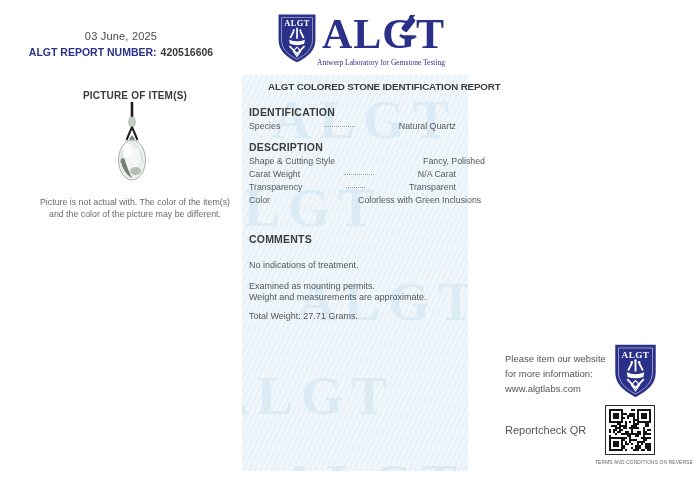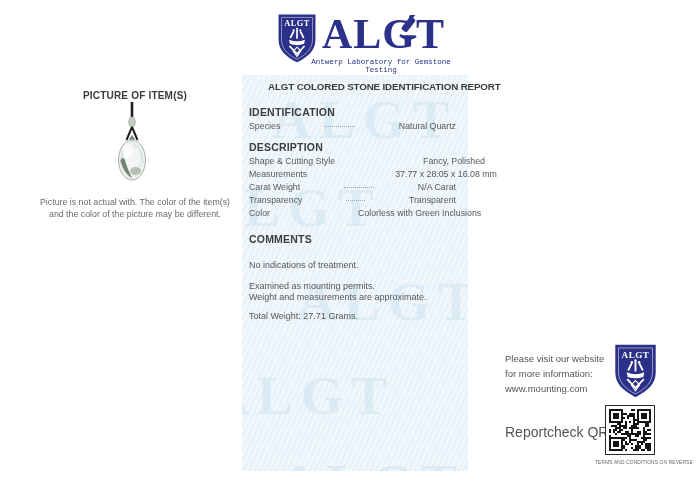--- a/index.html
+++ b/index.html
@@ -11,21 +11,21 @@
   .report-line{margin-top:4px;font-size:10.5px;font-weight:bold;white-space:nowrap;}
   .report-label{color:#2b3188;}
   .report-num{color:#3a3a3a;margin-left:4px;}
   
   .shield{position:absolute;}
   #logo-shield{left:276px;top:12px;width:42px;height:52px;}
   .logotype{position:absolute;left:322px;top:8px;font-family:"Liberation Serif",serif;
             font-weight:bold;font-size:42px;line-height:52px;color:#2b3188;letter-spacing:1px;}
   .scope{position:absolute;left:397px;top:15px;width:22px;height:28px;}
   .tagline{position:absolute;left:296px;top:58px;width:170px;text-align:center;
-           font-family:Liberation Mono, monospace;font-size:7.5px;color:#2b3188;}
+           font-family:Liberation Serif, serif;font-size:7.5px;color:#2b3188;}
   
   .pic-heading{position:absolute;left:40px;top:90px;width:190px;text-align:center;
                font-size:10px;font-weight:bold;color:#3a3a3a;letter-spacing:.2px;}
   #pendant{position:absolute;left:108px;top:101px;width:48px;height:84px;}
   .disclaimer{position:absolute;left:25px;top:196px;width:220px;text-align:center;
               font-size:8.8px;line-height:12px;color:#6a6a6a;}
   
   .strip{position:absolute;left:242px;top:75px;width:226px;height:396px;background:#edf5fa;}
   .strip-texture{position:absolute;inset:0;overflow:hidden;
       background:repeating-linear-gradient(115deg,rgba(255,255,255,.35) 0 2px,rgba(183,212,230,.08) 2px 5px);}
@@ -40,31 +40,37 @@
   #h-comm{top:158px;}
   #ident-rows{position:absolute;top:46px;left:7px;right:12px;}
   #desc-rows{position:absolute;top:81px;left:7px;right:12px;}
   .spec-row{display:flex;align-items:baseline;height:13px;font-size:8.8px;color:#57585a;white-space:nowrap;gap:40px;}
   .spec-row .dots{flex:1;border-bottom:1px dotted #93a5b1;margin:0 4px;transform:translateY(-2px);}
   .c-line{position:absolute;left:7px;right:10px;font-size:9px;color:#55565a;}
   #c0{top:185px;} #c1{top:206px;} #c2{top:217px;} #c3{top:236px;}
   
   .website{position:absolute;left:505px;top:351px;font-size:9.5px;line-height:15px;color:#555;}
   #footer-shield{left:612px;top:342px;width:47px;height:57px;}
-  .reportcheck{position:absolute;left:505px;top:424px;font-size:14px;color:#555;}
+  .reportcheck{position:absolute;left:505px;top:424px;font-size:11px;color:#555;}
   .qr-box{position:absolute;left:605px;top:405px;width:50px;height:50px;box-sizing:border-box;
           border:1.5px solid #2a2a2a;background:#fff;padding:2.5px;}
   .terms{position:absolute;left:563px;top:458px;width:160px;text-align:center;
          font-size:8px;color:#666;transform:scale(.6);letter-spacing:.3px;white-space:nowrap;}
 </style>
 </head>
 <body>
 
 <div class="page">
 
+  <div class="hdr-left">
+    <div class="date">03 June, 2025</div>
+    <div class="report-line">
+      <span class="report-label">ALGT REPORT NUMBER:</span><span class="report-num">420516606</span>
+    </div>
+  </div>
 
   <svg id="logo-shield" class="shield" viewBox="0 0 50 62">
     <path d="M25 60 C11 53 3 45 3 33 L3 3 L47 3 L47 33 C47 45 39 53 25 60 Z" fill="#2b3188"></path>
     <path d="M25 56.5 C13.5 50.5 6.5 43.5 6.5 32.5 L6.5 6.5 L43.5 6.5 L43.5 32.5 C43.5 43.5 36.5 50.5 25 56.5 Z" fill="none" stroke="#ffffff" stroke-width="0.7" opacity=".8"></path>
     <text x="25" y="17" text-anchor="middle" font-family="Liberation Serif, serif" font-weight="bold" font-size="10" letter-spacing="0.5" fill="#ffffff">ALGT</text>
     <path d="M17 31 L21 23 M25 32 L25 21 M33 31 L29 23" stroke="#ffffff" stroke-width="2" fill="none"></path>
     <circle cx="21" cy="22" r="1.3" fill="#fff"></circle>
       <circle cx="25" cy="20" r="1.3" fill="#fff"></circle>
       <circle cx="29" cy="22" r="1.3" fill="#fff"></circle>
     <path d="M15.5 33 Q25 37 34.5 33 L33.5 38 Q25 41 16.5 38 Z" fill="#ffffff"></path>
@@ -118,25 +124,20 @@
         </div>
 
       <div class="sec-heading" id="h-desc">DESCRIPTION</div>
       <div id="desc-rows">
           <div class="spec-row">
             <span class="lbl">Shape &amp; Cutting Style</span>
             <span class="dots"></span>
             <span class="val">Fancy, Polished</span>
           </div>
           <div class="spec-row">
-            <span class="lbl">Measurements</span>
-            <span class="dots"></span>
-            <span class="val">37.77 x 28.05 x 16.08 mm</span>
-          </div>
-          <div class="spec-row">
             <span class="lbl">Carat Weight</span>
             <span class="dots"></span>
             <span class="val">N/A Carat</span>
           </div>
           <div class="spec-row">
             <span class="lbl">Transparency</span>
             <span class="dots"></span>
             <span class="val">Transparent</span>
           </div>
           <div class="spec-row">
@@ -148,23 +149,23 @@
 
       <div class="sec-heading" id="h-comm">COMMENTS</div>
       <div class="c-line" id="c0">No indications of treatment.</div>
       <div class="c-line" id="c1">Examined as mounting permits.</div>
       <div class="c-line" id="c2">Weight and measurements are approximate.</div>
       <div class="c-line" id="c3">Total Weight: 27.71 Grams.</div>
     </div>
   </div>
 
   <div class="website">
-    <div>Please visit our website</div>
+    <div>Please item our website</div>
     <div>for more information:</div>
-    <div>www.mounting.com</div>
+    <div>www.algtlabs.com</div>
   </div>
 
   <svg id="footer-shield" class="shield" viewBox="0 0 50 62">
     <path d="M25 60 C11 53 3 45 3 33 L3 3 L47 3 L47 33 C47 45 39 53 25 60 Z" fill="#2b3188"></path>
     <path d="M25 56.5 C13.5 50.5 6.5 43.5 6.5 32.5 L6.5 6.5 L43.5 6.5 L43.5 32.5 C43.5 43.5 36.5 50.5 25 56.5 Z" fill="none" stroke="#ffffff" stroke-width="0.7" opacity=".8"></path>
     <text x="25" y="17" text-anchor="middle" font-family="Liberation Serif, serif" font-weight="bold" font-size="10" letter-spacing="0.5" fill="#ffffff">ALGT</text>
     <path d="M17 31 L21 23 M25 32 L25 21 M33 31 L29 23" stroke="#ffffff" stroke-width="2" fill="none"></path>
     <circle cx="21" cy="22" r="1.3" fill="#fff"></circle>
       <circle cx="25" cy="20" r="1.3" fill="#fff"></circle>
       <circle cx="29" cy="22" r="1.3" fill="#fff"></circle>

